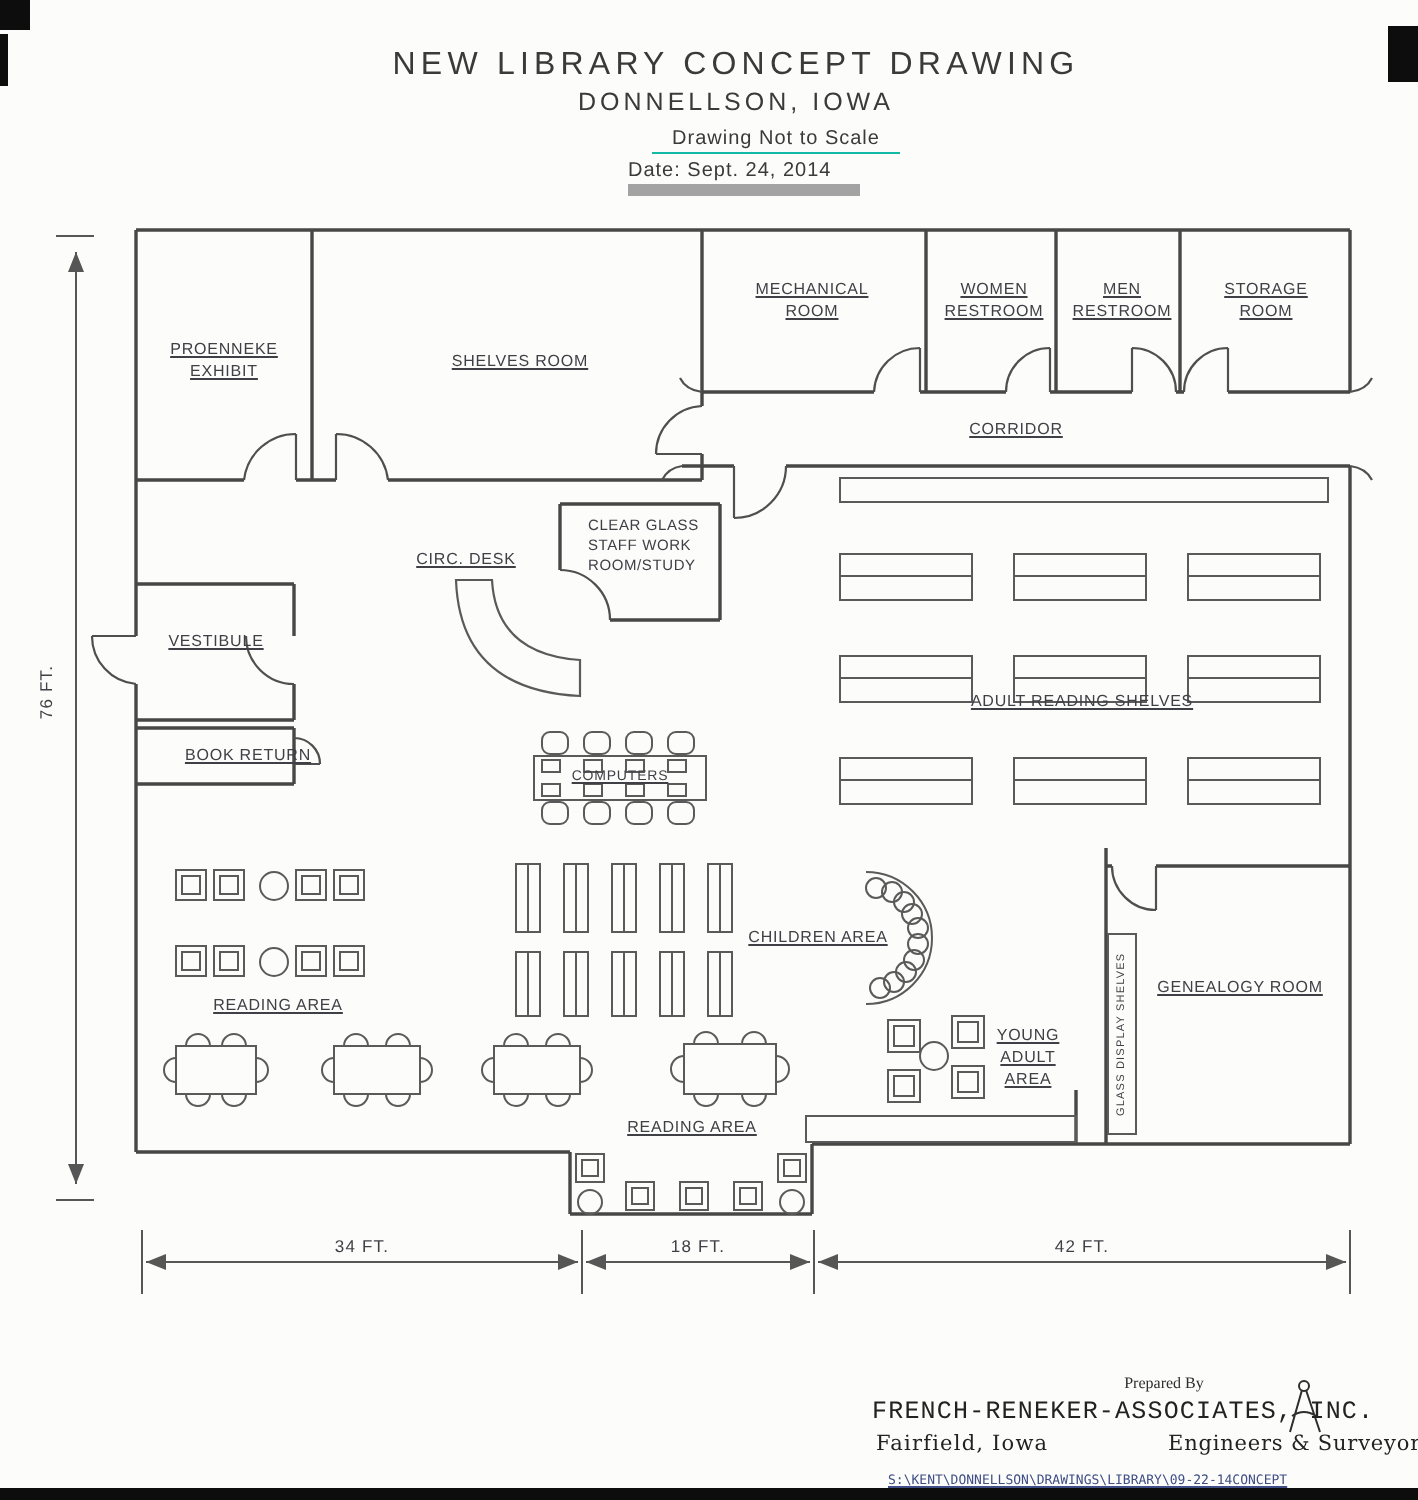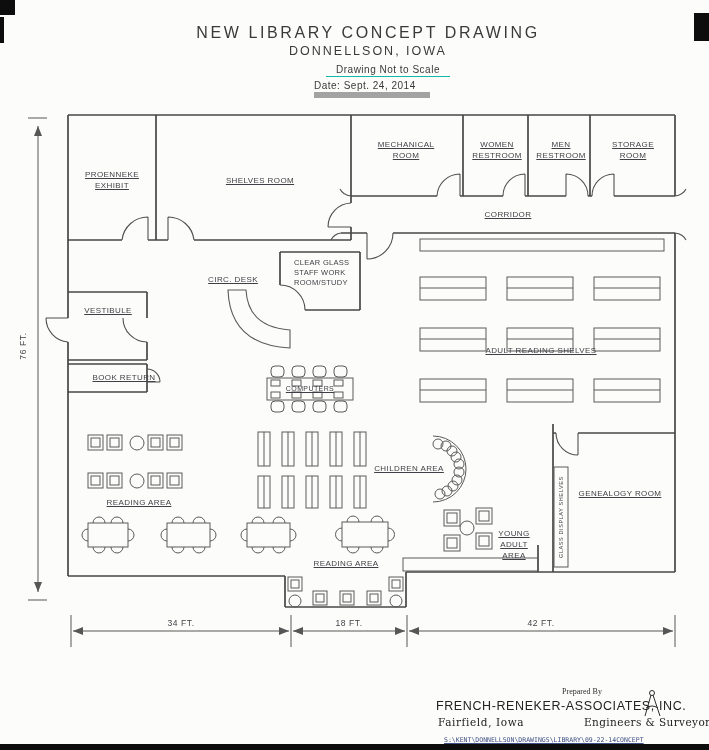--- a/index.html
+++ b/index.html
@@ -20,21 +20,21 @@
   .title2{position:absolute;left:170px;top:44px;width:396px;text-align:center;font-size:12.5px;
        letter-spacing:2px;color:#3a3a3a;}
   .scalenote{position:absolute;left:326px;top:64px;width:124px;text-align:center;font-size:10px;
        letter-spacing:.5px;color:#3a3a3a;border-bottom:1px solid #14b8a6;padding-bottom:1px;}
   .datenote{position:absolute;left:314px;top:80px;width:116px;text-align:left;font-size:10px;
        letter-spacing:.5px;color:#3a3a3a;border-bottom:6px solid #a3a3a3;padding-bottom:1px;}
   .dimlbl{position:absolute;font-size:8.5px;color:#3f3f46;letter-spacing:.6px;transform:translateX(-50%);white-space:nowrap;}
   .prep-head{position:absolute;left:540px;top:687px;width:84px;text-align:center;font-size:8px;
        font-family:"Liberation Serif",serif;color:#2e2e2e;}
   .prep-co{position:absolute;left:436px;top:699px;font-size:12.5px;letter-spacing:.6px;
-       font-family:Liberation Sans, sans-serif;color:#222;white-space:nowrap;}
+       font-family:Liberation Mono, monospace;color:#222;white-space:nowrap;}
   .prep-city{position:absolute;left:438px;top:716px;font-size:10.5px;letter-spacing:.6px;
        font-family:"DejaVu Serif",serif;color:#222;white-space:nowrap;}
   .prep-tag{position:absolute;left:584px;top:716px;font-size:10.5px;letter-spacing:.4px;
        font-family:"DejaVu Serif",serif;color:#222;white-space:nowrap;}
   .file-path{position:absolute;left:444px;top:736px;font-size:6.5px;font-family:"DejaVu Sans Mono",monospace;
        color:#3f4e86;text-decoration:underline;white-space:nowrap;}
   .artifact{position:absolute;background:#0d0d0d;}
 </style>
 </head>
 <body>
@@ -246,29 +246,29 @@
 
   <div class="lbl" style="left:112px;top:170px;width:64px;">PROENNEKE EXHIBIT</div>
   <div class="lbl nw" style="left:260px;top:176px;">SHELVES ROOM</div>
   <div class="lbl" style="left:406px;top:140px;width:62px;">MECHANICAL ROOM</div>
   <div class="lbl" style="left:497px;top:140px;width:55px;">WOMEN RESTROOM</div>
   <div class="lbl" style="left:561px;top:140px;width:50px;">MEN RESTROOM</div>
   <div class="lbl" style="left:633px;top:140px;width:48px;">STORAGE ROOM</div>
   <div class="lbl nw" style="left:508px;top:210px;">CORRIDOR</div>
   <div class="lbl-left" style="left:294px;top:258px;width:64px;">CLEAR GLASS STAFF WORK ROOM/STUDY</div>
   <div class="lbl nw" style="left:233px;top:275px;text-align:right;">CIRC. DESK</div>
-  <div class="lbl nw" style="left:108px;top:306px;">VESTIBULE</div>
+  <div class="lbl nw" style="left:108px;top:316px;">VESTIBULE</div>
   <div class="lbl nw" style="left:108px;top:373px;margin-left:16px;">BOOK RETURN</div>
 
   <div class="lbl nw" style="left:541px;top:312px;margin-top:34px;">ADULT READING SHELVES</div>
   <div class="lbl nw" style="left:310px;top:384px;font-size:7px;">COMPUTERS</div>
   <div class="lbl nw" style="left:139px;top:498px;">READING AREA</div>
   <div class="lbl nw" style="left:409px;top:464px;">CHILDREN AREA</div>
   <div class="lbl nw" style="left:346px;top:559px;">READING AREA</div>
-  <div class="lbl" style="left:514px;top:513px;width:36px;margin-top:16px;">YOUNG ADULT AREA</div>
+  <div class="lbl" style="left:514px;top:513px;width:36px;">YOUNG ADULT AREA</div>
   <div class="lbl nw" style="left:620px;top:489px;">GENEALOGY ROOM</div>
   <div class="vlbl" style="left:554px;top:468px;width:14px;height:98px;">GLASS DISPLAY SHELVES</div>
 
   <div class="rot" style="left:1px;top:341px;width:44px;">76 FT.</div>
   <div class="dimlbl" style="left:181px;top:618px;">34 FT.</div>
   <div class="dimlbl" style="left:349px;top:618px;">18 FT.</div>
   <div class="dimlbl" style="left:541px;top:618px;">42 FT.</div>
 
   <div class="prep-head">Prepared By</div>
   <div class="prep-co">FRENCH-RENEKER-ASSOCIATES, INC.</div>

